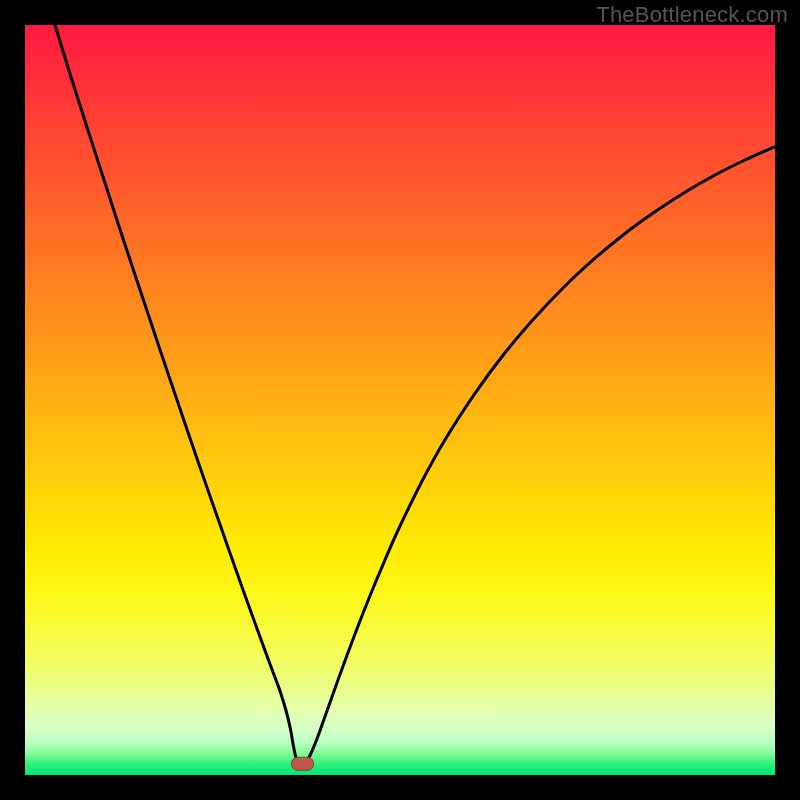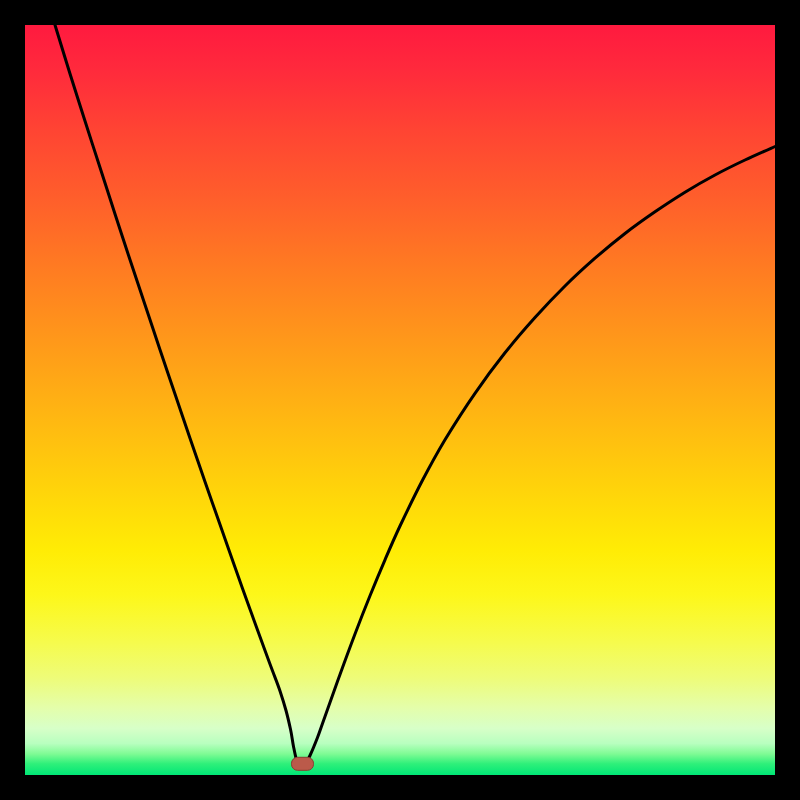--- a/index.html
+++ b/index.html
@@ -64,13 +64,14 @@
 
     <rect x="0" y="0" width="800" height="800" fill="#000000"></rect>
 
     <rect id="plot-area" x="25" y="25" width="750" height="750" fill="url(#heat)"></rect>
 
     <path id="curve" fill="none" stroke-width="3" stroke-linejoin="round" stroke-linecap="round" stroke="#000000" d="M 55.0 25.0 C 57.7 33.8, 64.6 56.5, 70.0 73.7 C 75.4 91.0, 79.6 104.1, 85.0 121.0 C 90.4 137.9, 94.6 150.8, 100.0 167.5 C 105.4 184.2, 109.6 197.4, 115.0 214.0 C 120.4 230.6, 124.6 243.4, 130.0 259.8 C 135.4 276.1, 139.6 288.6, 145.0 304.8 C 150.4 320.9, 154.6 333.7, 160.0 349.7 C 165.4 365.8, 169.6 378.1, 175.0 394.0 C 180.4 409.9, 184.6 422.5, 190.0 438.2 C 195.4 454.0, 199.6 466.2, 205.0 481.8 C 210.4 497.3, 214.6 509.1, 220.0 524.5 C 225.4 539.9, 229.6 552.0, 235.0 567.3 C 240.4 582.5, 244.6 594.3, 250.0 609.3 C 255.4 624.2, 260.9 639.4, 265.0 650.5 C 269.1 661.6, 269.8 663.5, 272.5 670.8 C 275.2 678.0, 277.6 683.8, 280.0 691.0 C 282.4 698.2, 284.1 703.6, 286.0 710.5 C 287.9 717.4, 289.1 722.8, 290.5 729.3 C 291.9 735.7, 292.4 741.0, 293.5 746.5 C 294.6 752.0, 295.4 756.2, 296.5 760.0 C 297.6 763.8, 298.1 766.4, 299.5 767.5 C 300.9 768.6, 302.1 768.2, 304.0 766.0 C 305.9 763.8, 307.6 760.6, 310.0 755.5 C 312.4 750.4, 314.8 744.5, 317.5 737.5 C 320.2 730.5, 320.9 727.8, 325.0 716.5 C 329.1 705.2, 334.6 689.4, 340.0 674.5 C 345.4 659.6, 349.6 648.2, 355.0 634.0 C 360.4 619.8, 364.6 609.1, 370.0 595.8 C 375.4 582.4, 379.6 572.3, 385.0 559.8 C 390.4 547.2, 393.3 540.3, 400.0 526.0 C 406.8 511.7, 414.4 495.8, 422.5 480.3 C 430.6 464.7, 435.6 455.4, 445.0 439.7 C 454.5 424.1, 464.2 408.9, 475.0 393.3 C 485.8 377.6, 494.2 366.4, 505.0 352.8 C 515.8 339.1, 524.2 329.5, 535.0 317.5 C 545.8 305.5, 554.2 296.7, 565.0 286.0 C 575.8 275.3, 584.2 267.7, 595.0 258.2 C 605.8 248.8, 614.2 241.9, 625.0 233.5 C 635.8 225.1, 644.2 219.2, 655.0 211.8 C 665.8 204.3, 674.2 198.9, 685.0 192.2 C 695.8 185.6, 704.2 180.8, 715.0 175.0 C 725.8 169.2, 734.2 165.1, 745.0 160.0 C 755.8 154.9, 769.6 148.9, 775.0 146.5"></path>
 
     <rect id="marker" rx="6" ry="6" width="22" height="13" fill="#bb5a4a" x="291.5" y="757.3" stroke="#8a3d31" stroke-width="1"></rect>
   </svg>
 
+  <div class="watermark">TheBottleneck.com</div>
 </div>
 
 </body></html>

